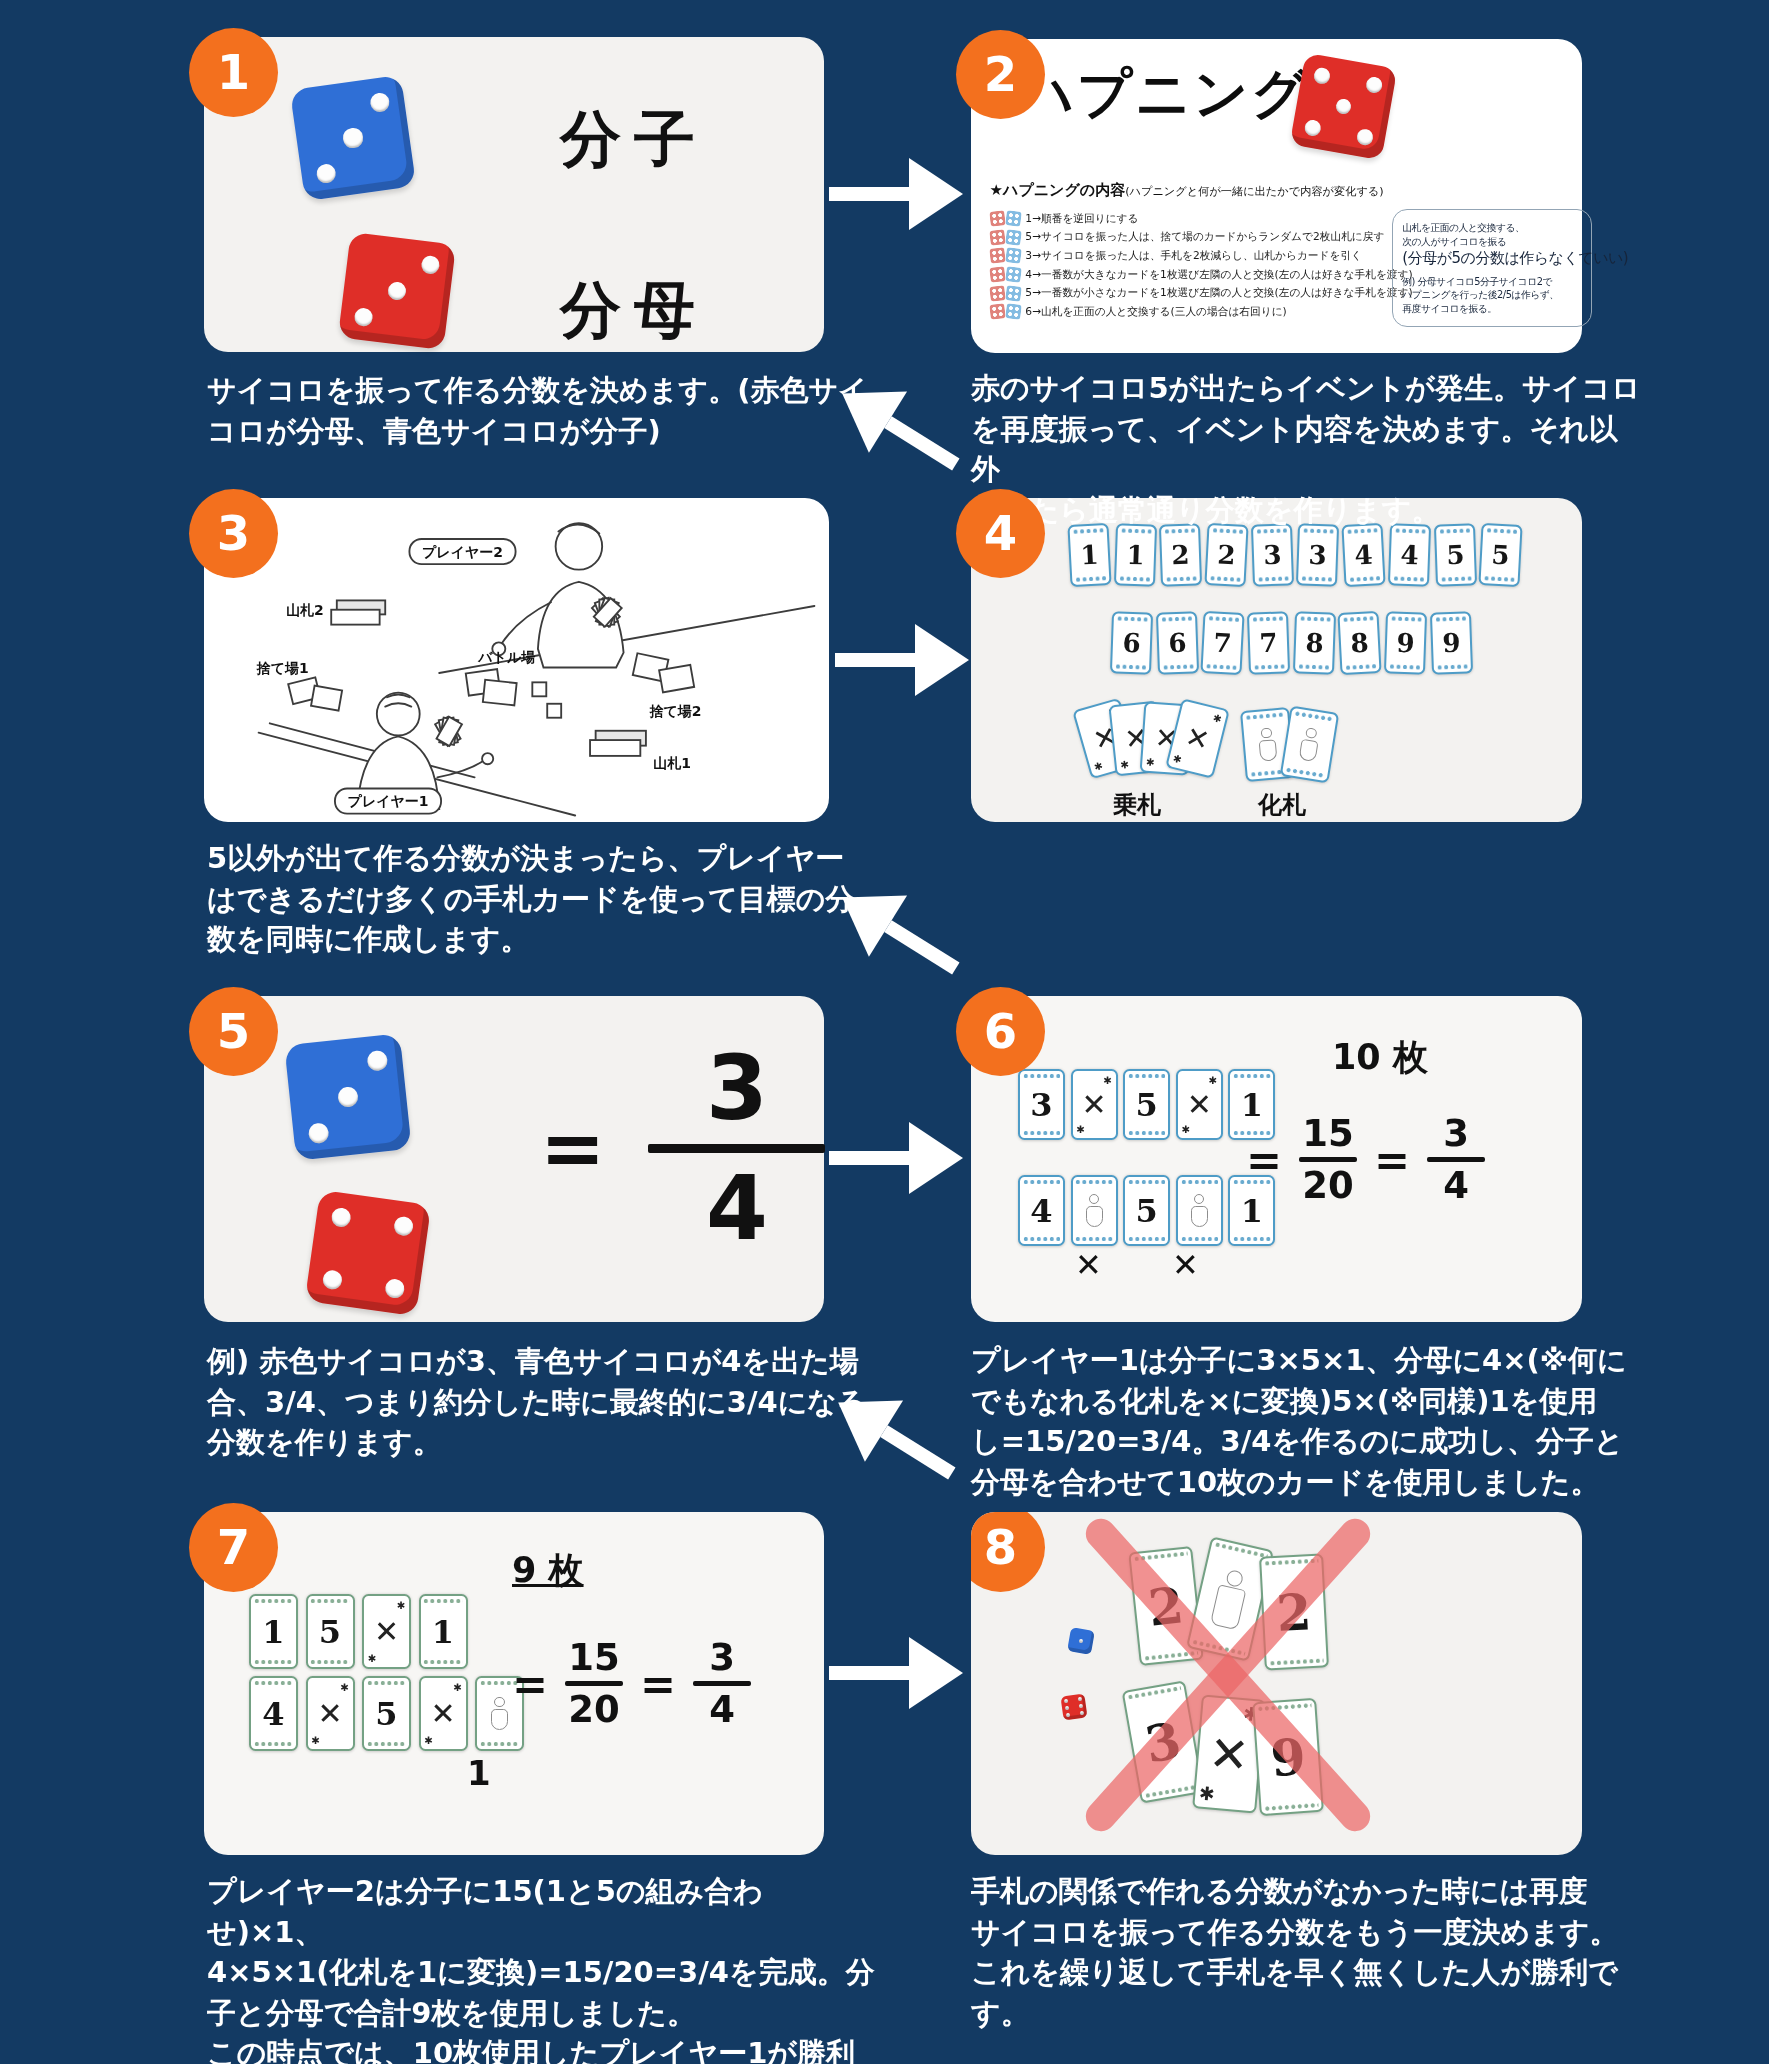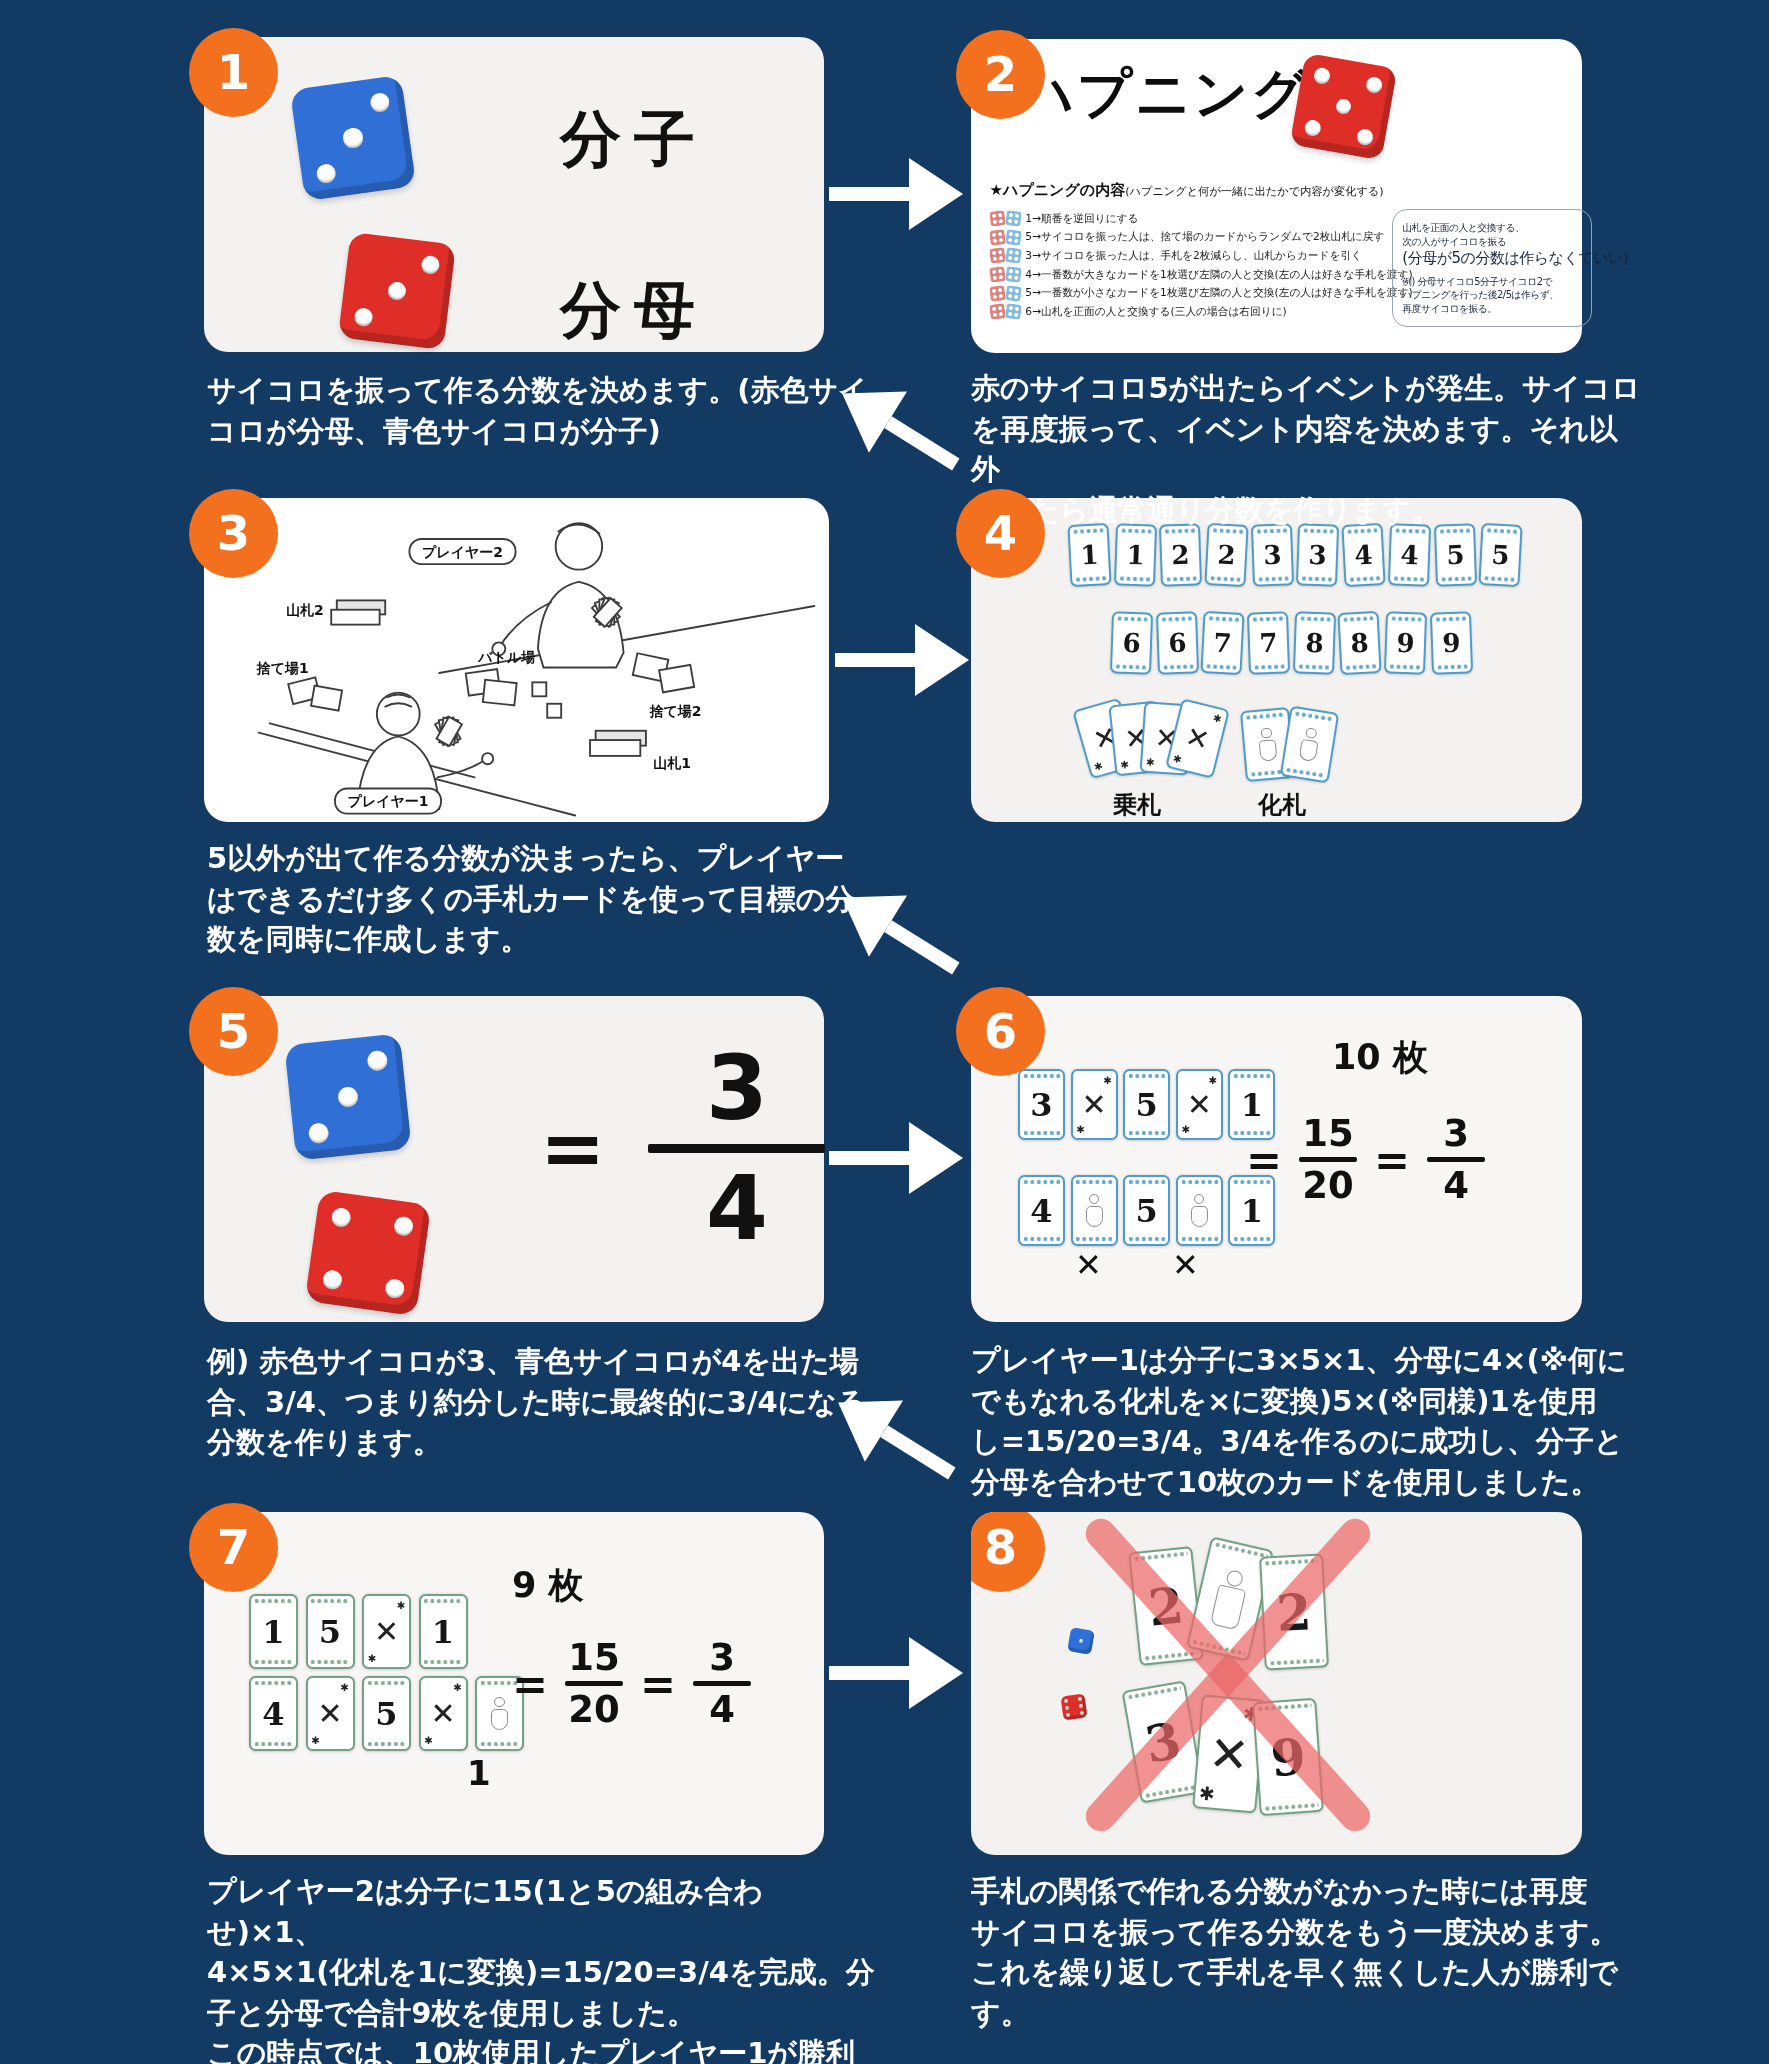--- a/index.html
+++ b/index.html
@@ -515,21 +515,21 @@
       <span class="frac">
         <span>3</span>
         <span class="bar"></span>
         <span>4</span>
       </span>
     </div>
   </div>
 
   <div class="panel" id="p7">
     <div class="badge">7</div>
-    <div class="count" style="left:308px;top:50px;">9 枚</div>
+    <div class="count" style="left:308px;top:35px;text-decoration:underline;">9 枚</div>
     <div class="cardrow p7-top" data-color="green">
         <div class="card green">
           <span class="band t"></span>
           <span class="cnum">1</span>
           <span class="band b"></span>
         </div>
         <div class="card green">
           <span class="band t"></span>
           <span class="cnum">5</span>
           <span class="band b"></span>

